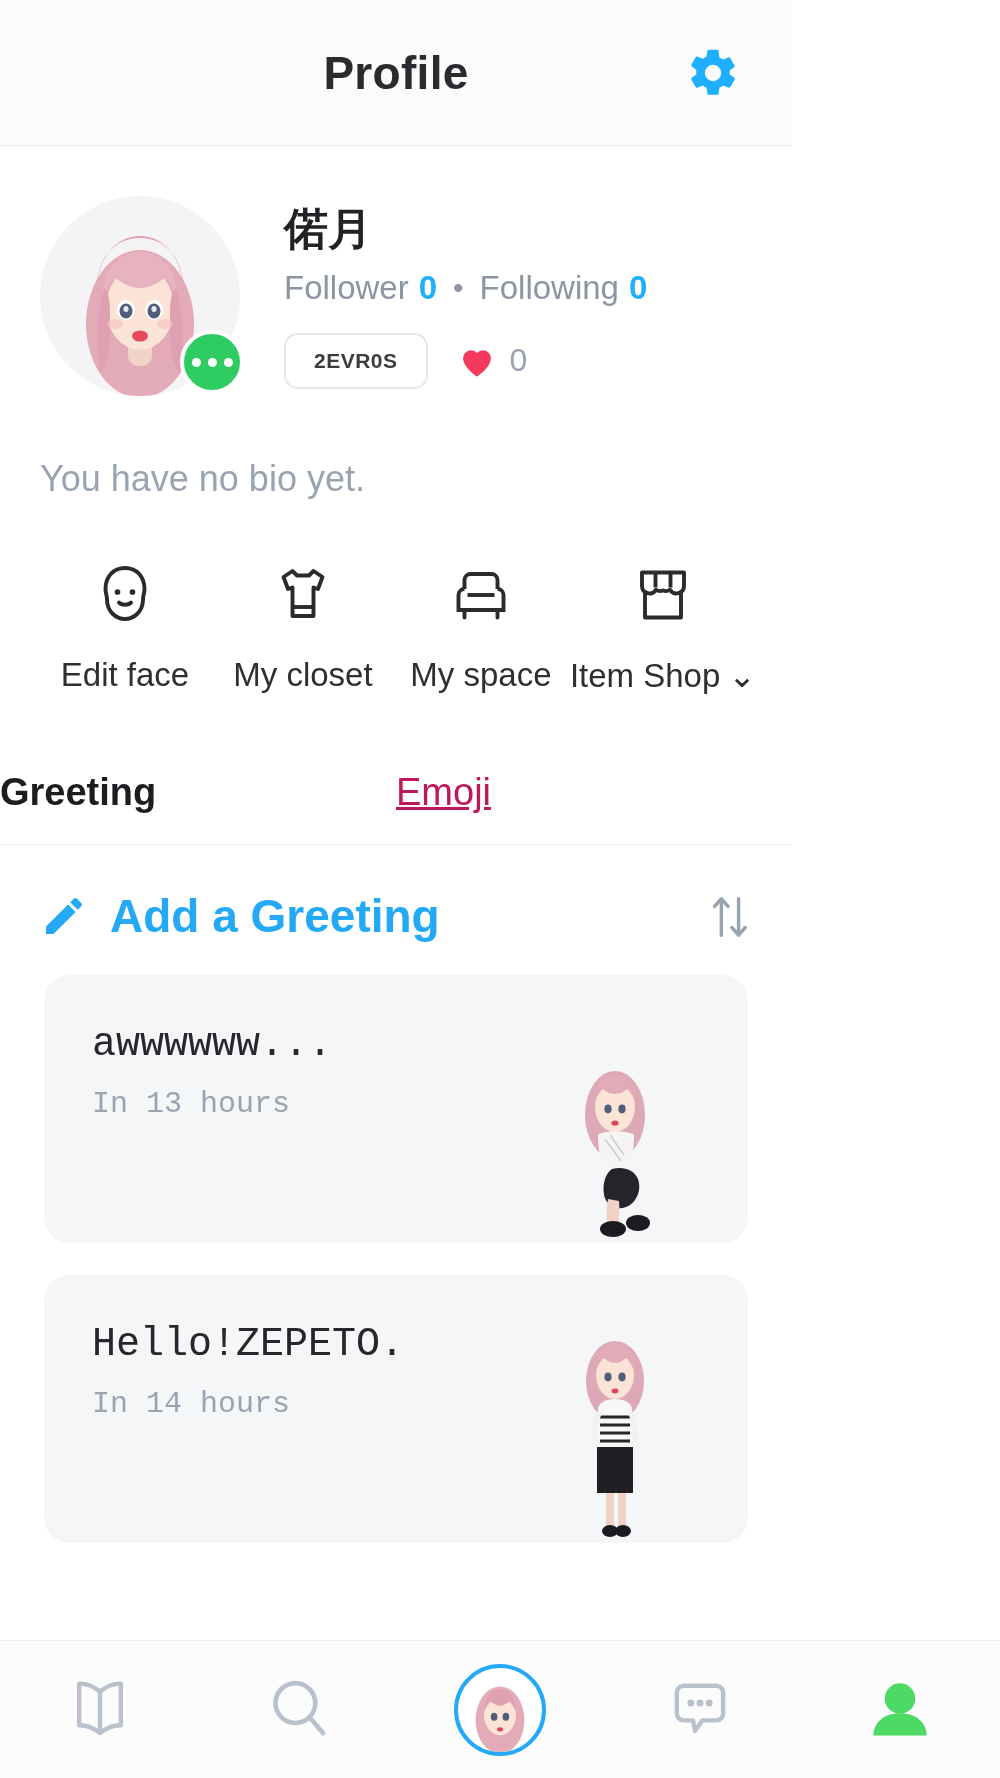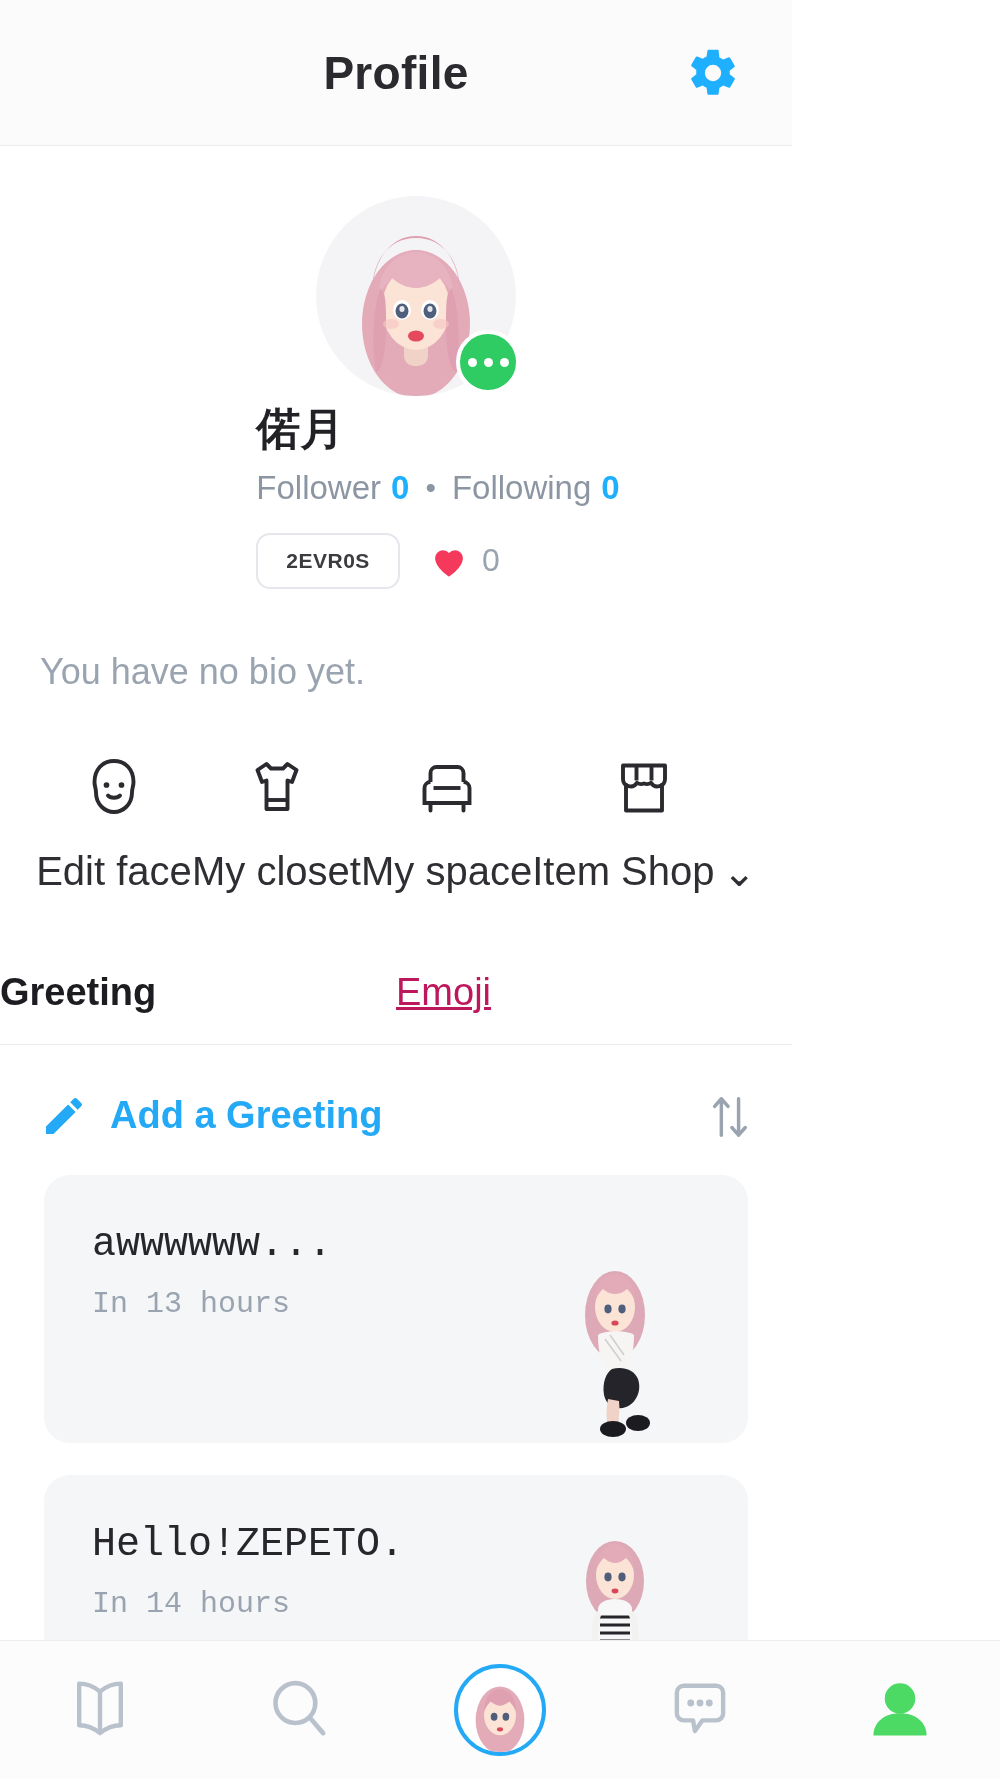--- a/index.html
+++ b/index.html
@@ -48,22 +48,21 @@
     display: flex;
     align-items: center;
     justify-content: center;
     cursor: pointer;
   }
 
   
   .profile-row {
     display: flex;
     padding: 50px 0 0 40px;
-    align-items: center;
-    flex-direction: column;
+    align-items: flex-start;
   }
   .avatar-wrap {
     position: relative;
     width: 200px;
     height: 200px;
     flex: 0 0 200px;
   }
   .avatar-circle {
     width: 200px;
     height: 200px;
@@ -152,21 +151,21 @@
   .action {
     flex: 1;
     display: flex;
     flex-direction: column;
     align-items: center;
     cursor: pointer;
   }
   .action-ico { height: 74px; display: flex; align-items: center; justify-content: center; }
   .action-label {
     margin-top: 24px;
-    font-size: 40px;
+    font-size: 33px;
     color: #2e2e33;
     font-weight: 500;
     display: flex;
     align-items: center;
     gap: 8px;
     white-space: nowrap;
   }
 
   
   .tabs {
@@ -184,21 +183,21 @@
   .tab.inactive { color: #be185d; font-weight: 400; text-decoration: underline; }
 
   
   .add-row {
     display: flex;
     align-items: center;
     padding: 44px 40px 0 40px;
   }
   .pencil-ico { margin-right: 22px; display: flex; align-items: center; cursor: pointer; }
   .add-label {
-    font-size: 38px;
+    font-size: 46px;
     font-weight: 700;
     color: #23a9f5;
     cursor: pointer;
   }
   .sort-ico { margin-left: auto; cursor: pointer; display: flex; align-items: center; }
 
   
   .cards { padding: 32px 44px 0 44px; }
   .card {
     position: relative;

